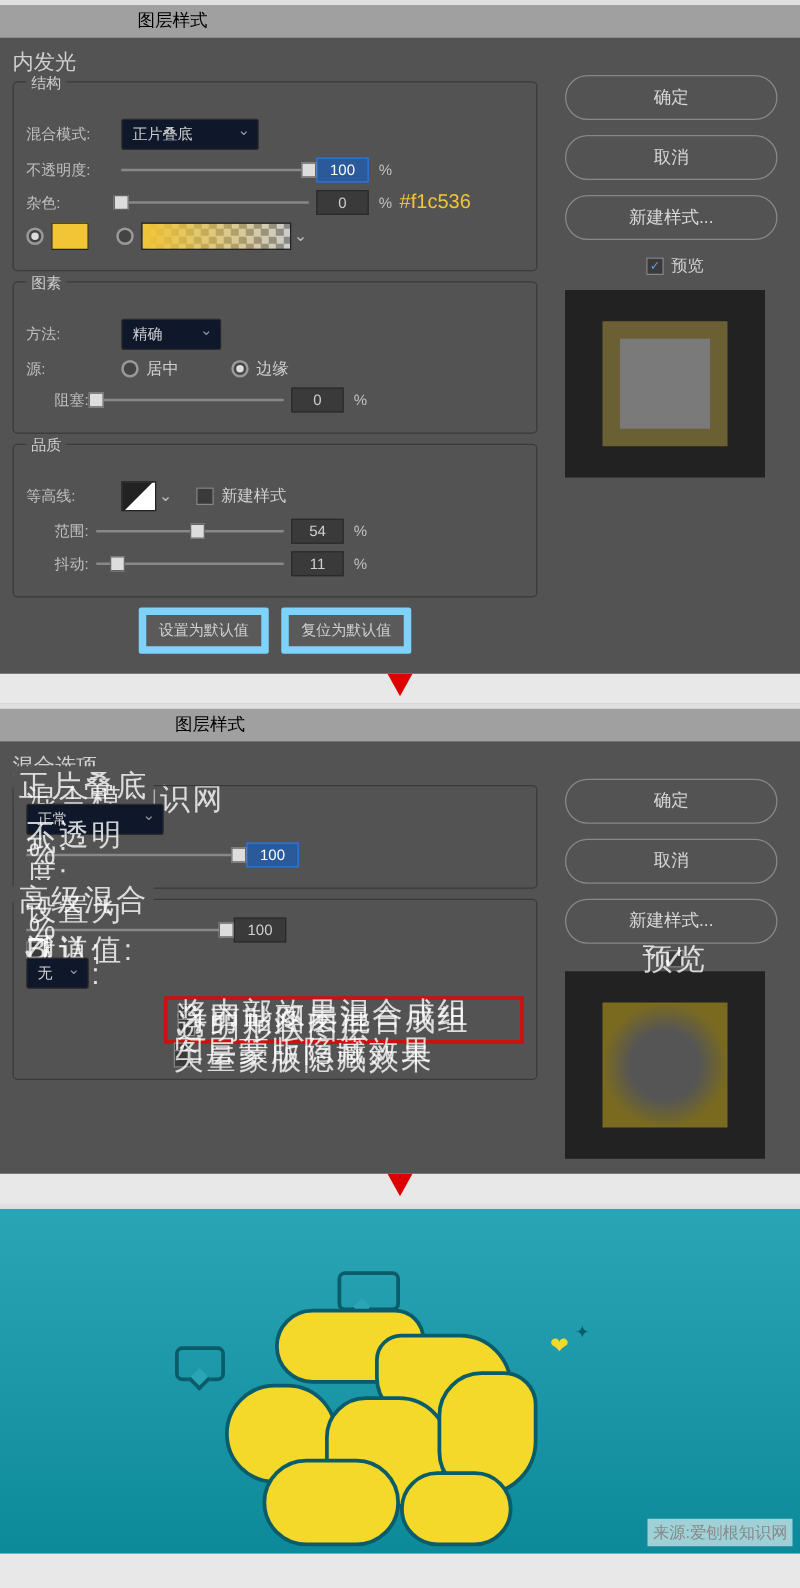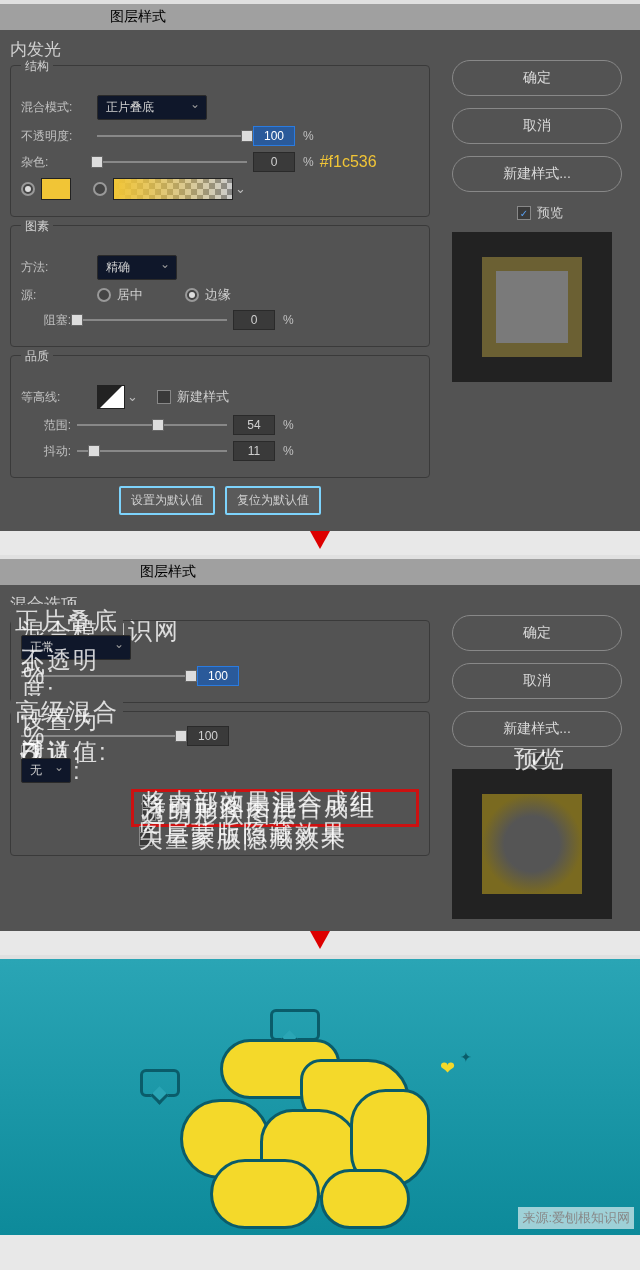--- a/index.html
+++ b/index.html
@@ -37,21 +37,21 @@
 .swatch { width: 30px; height: 22px; background: #f1c536; border: 1px solid #222; }
 .grad-swatch { width: 120px; height: 22px; background: linear-gradient(to right, #f1c536, rgba(241,197,54,0)), repeating-conic-gradient(#888 0 25%, #ccc 0 50%) 50% / 12px 12px; border: 1px solid #222; position: relative; }
 .grad-swatch::after { content: "⌄"; position: absolute; right: -14px; top: 2px; color: #bbb; }
 
 .contour { width: 28px; height: 24px; background: linear-gradient(135deg, #222 49%, #fff 51%); border: 1px solid #222; position:relative;}
 .contour::after{content:"⌄"; position:absolute; right:-14px; top:3px; color:#bbb;}
 
 .checkbox { width: 14px; height: 14px; border: 1px solid #888; background: #3a3a3a; display: inline-flex; align-items: center; justify-content: center; font-size: 10px; color: #5aa0f0; }
 .checkbox.checked::after { content: "✓"; }
 
-.btn { background: #5a5a5a; border: 2px solid #7dd3fc; color: #d0d0d0; padding: 4px 10px; font-size: 12px; border-radius: 2px; }
+.btn { background: #5a5a5a; border: 6px solid #7dd3fc; color: #d0d0d0; padding: 4px 10px; font-size: 12px; border-radius: 2px; }
 
 .pill-btn { border: 1.5px solid #888; background: transparent; color: #d8d8d8; width: 170px; height: 36px; border-radius: 20px; font-size: 14px; display:flex; align-items:center; justify-content:center; margin-bottom: 12px; }
 
 .preview-box { width: 160px; height: 150px; background: #222; margin-top: 10px; display: flex; align-items: center; justify-content: center; }
 .preview-inner1 { width: 100px; height: 100px; background: #6b6033; display:flex; align-items:center; justify-content:center; }
 .preview-inner2 { width: 72px; height: 72px; background: #7a7a7a; }
 
 .preview-box2 { width: 160px; height: 150px; background: #222; margin-top: 10px; display: flex; align-items: center; justify-content: center; }
 .preview-grad { width: 100px; height: 100px; background: radial-gradient(closest-side, rgba(85,85,85,1) 55%, #7a6a20 100%); }
 

